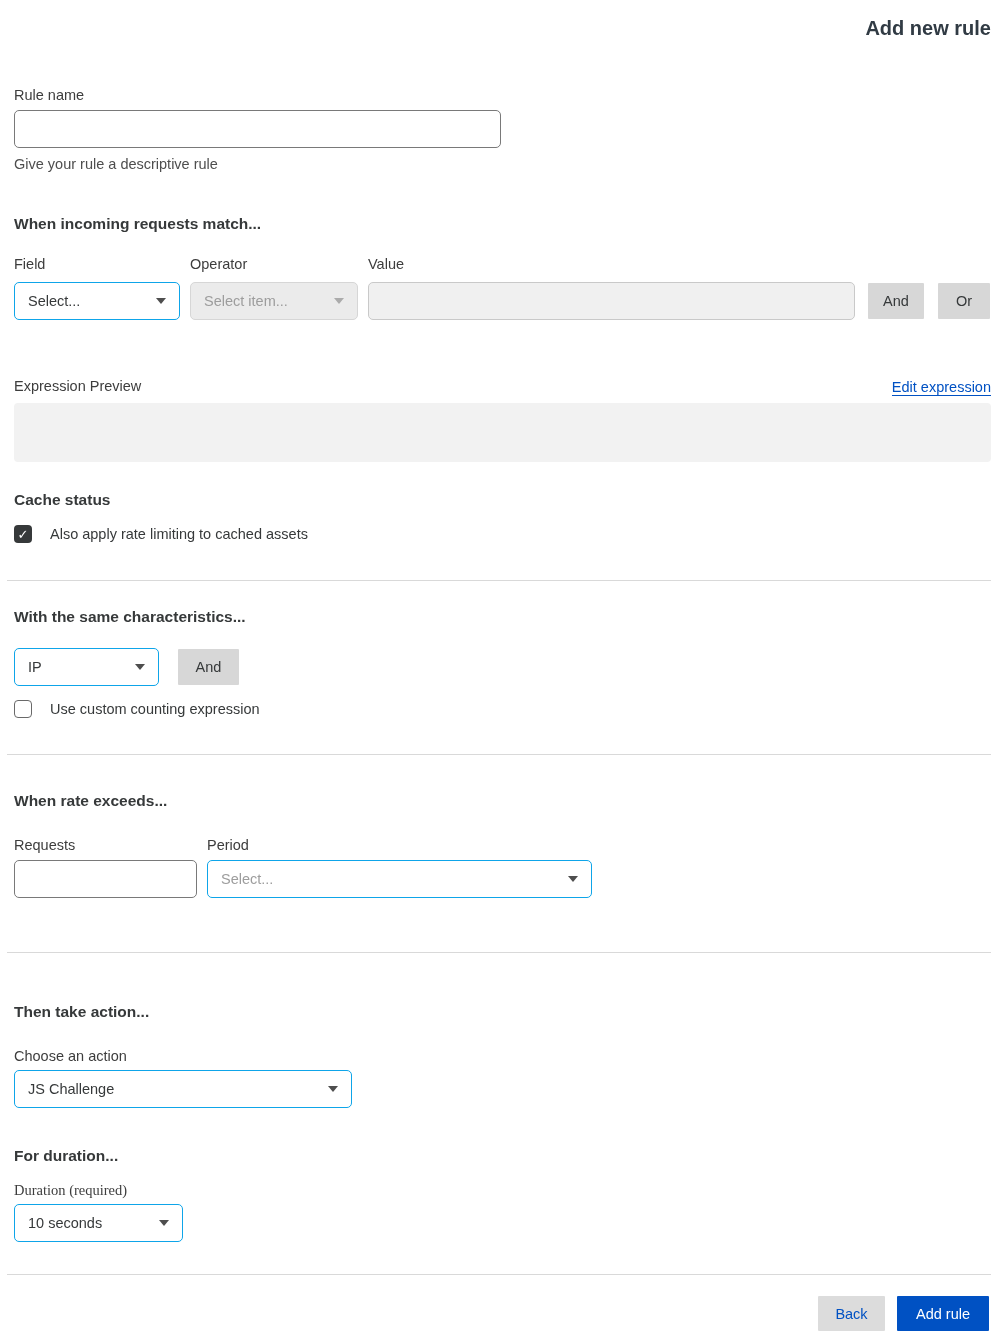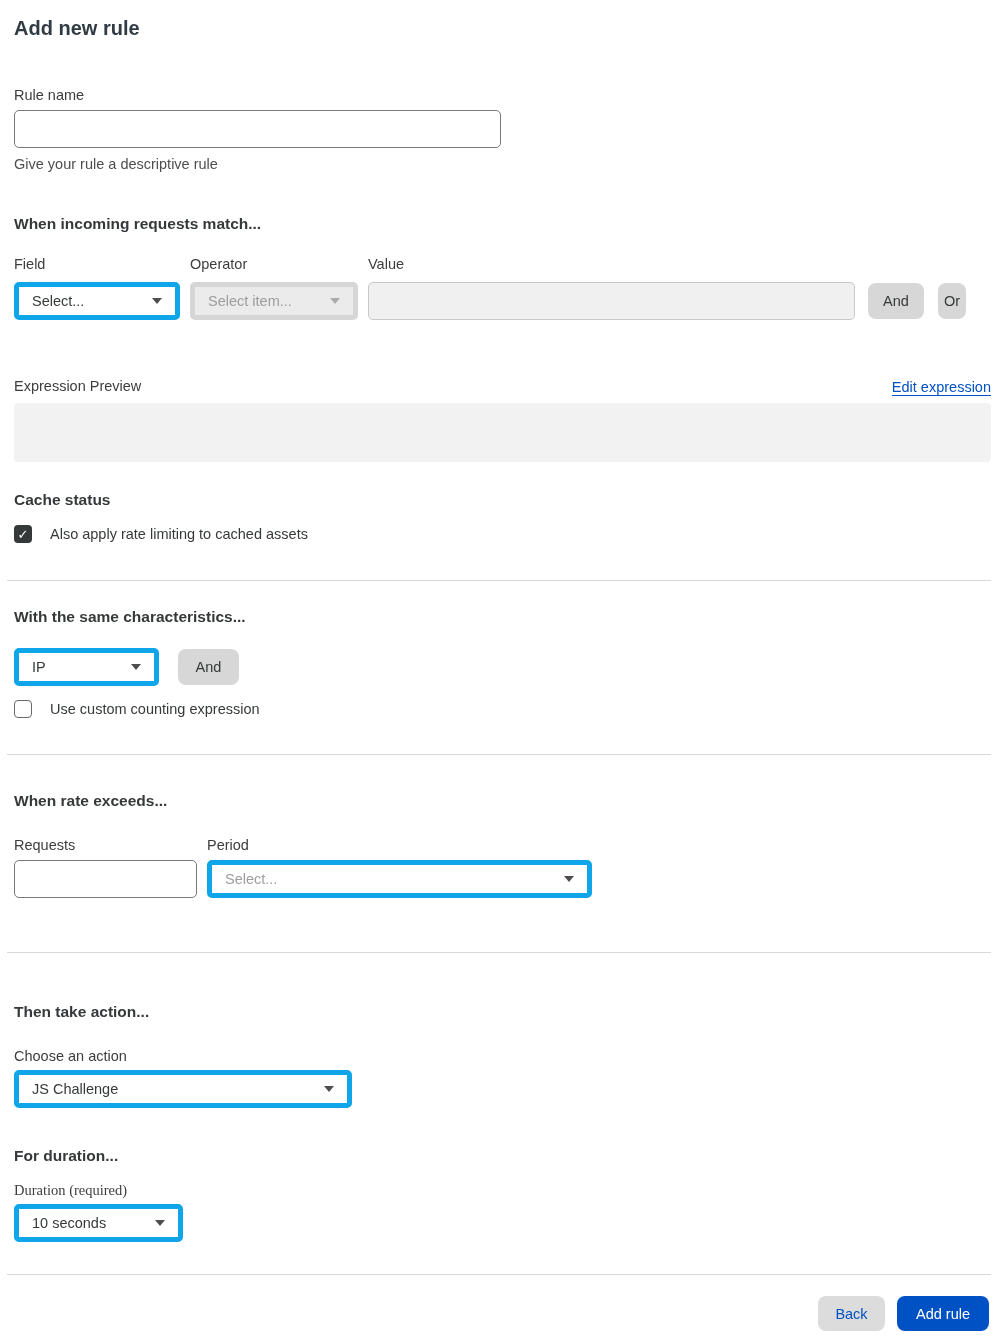--- a/index.html
+++ b/index.html
@@ -11,20 +11,21 @@
     font-size: 14.5px;
   }
   .container { padding: 0 11px 20px 14px; }
 
   .page-title {
     margin-top: 14px;
     font-size: 20px;
     font-weight: bold;
     color: #313b44;
     line-height: 28px;
+    text-align: right;
   }
 
   .field-label { font-size: 14.5px; color: #3d3d3d; line-height: 20px; }
   .helper-text { font-size: 14.5px; color: #4e4e4e; line-height: 20px; margin-top: 6px; }
 
   .section-title {
     font-size: 15.5px;
     font-weight: bold;
     color: #36393a;
     line-height: 22px;
@@ -39,21 +40,21 @@
     font-size: 14.5px;
     color: #36393a;
     background: #fff;
     outline: none;
     display: block;
   }
   #rule-name-input { width: 487px; margin-top: 5px; }
 
   .select {
     height: 38px;
-    border: 5px solid #0ea5e9;
+    border: 1px solid #0ea5e9;
     border-radius: 5px;
     background: #fff;
     display: flex;
     align-items: center;
     justify-content: space-between;
     padding: 0 13px;
     cursor: pointer;
   }
   .select .select-value { font-size: 14.5px; color: #36393a; }
   .caret {
@@ -83,28 +84,28 @@
   .operator-select { width: 168px; margin-right: 10px; }
   .value-input {
     width: 487px;
     background: #f0f0f0 !important;
     border-color: #c9c9c9 !important;
   }
   .btn {
     font-family: inherit;
     font-size: 14.5px;
     border: none;
-    border-radius: 8px;
+    border-radius: 1px;
     background: #d7d7d7;
     color: #36393a;
     height: 36px;
     cursor: pointer;
   }
   .and-btn { width: 56px; margin-left: 13px; }
-  .or-btn { width: 28px; margin-left: 14px; }
+  .or-btn { width: 52px; margin-left: 14px; }
 
   .preview-header {
     margin-top: 56px;
     display: flex;
     justify-content: space-between;
     align-items: flex-end;
   }
   .link {
     color: #0051c3;
     text-decoration: none;

